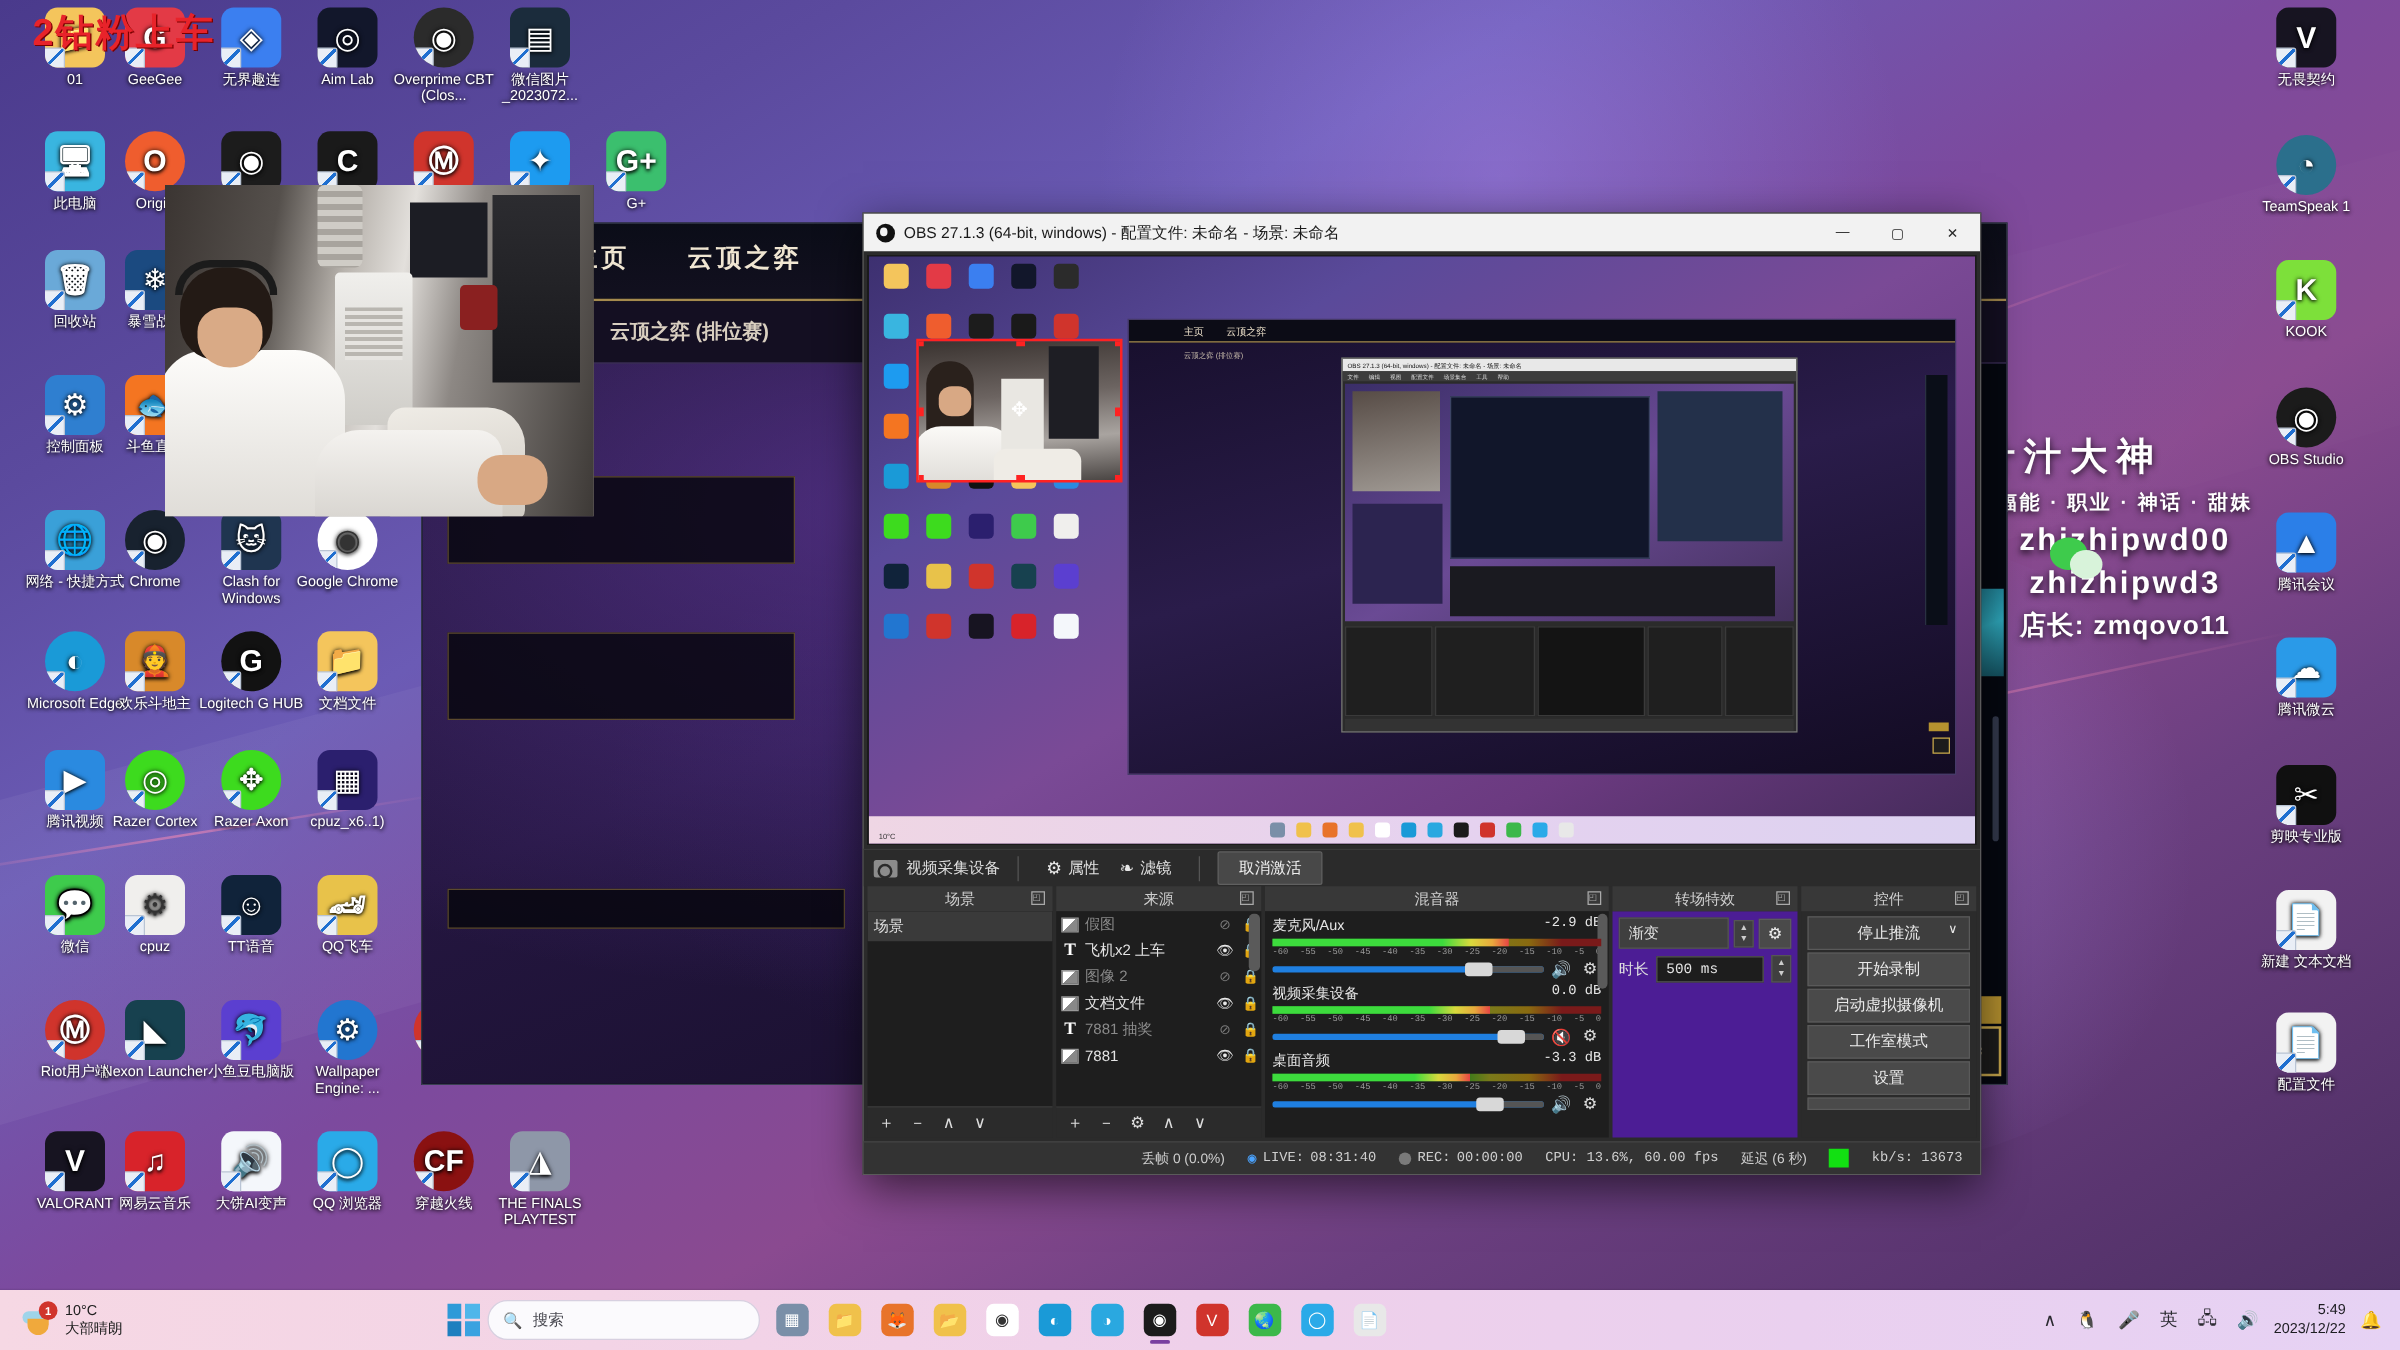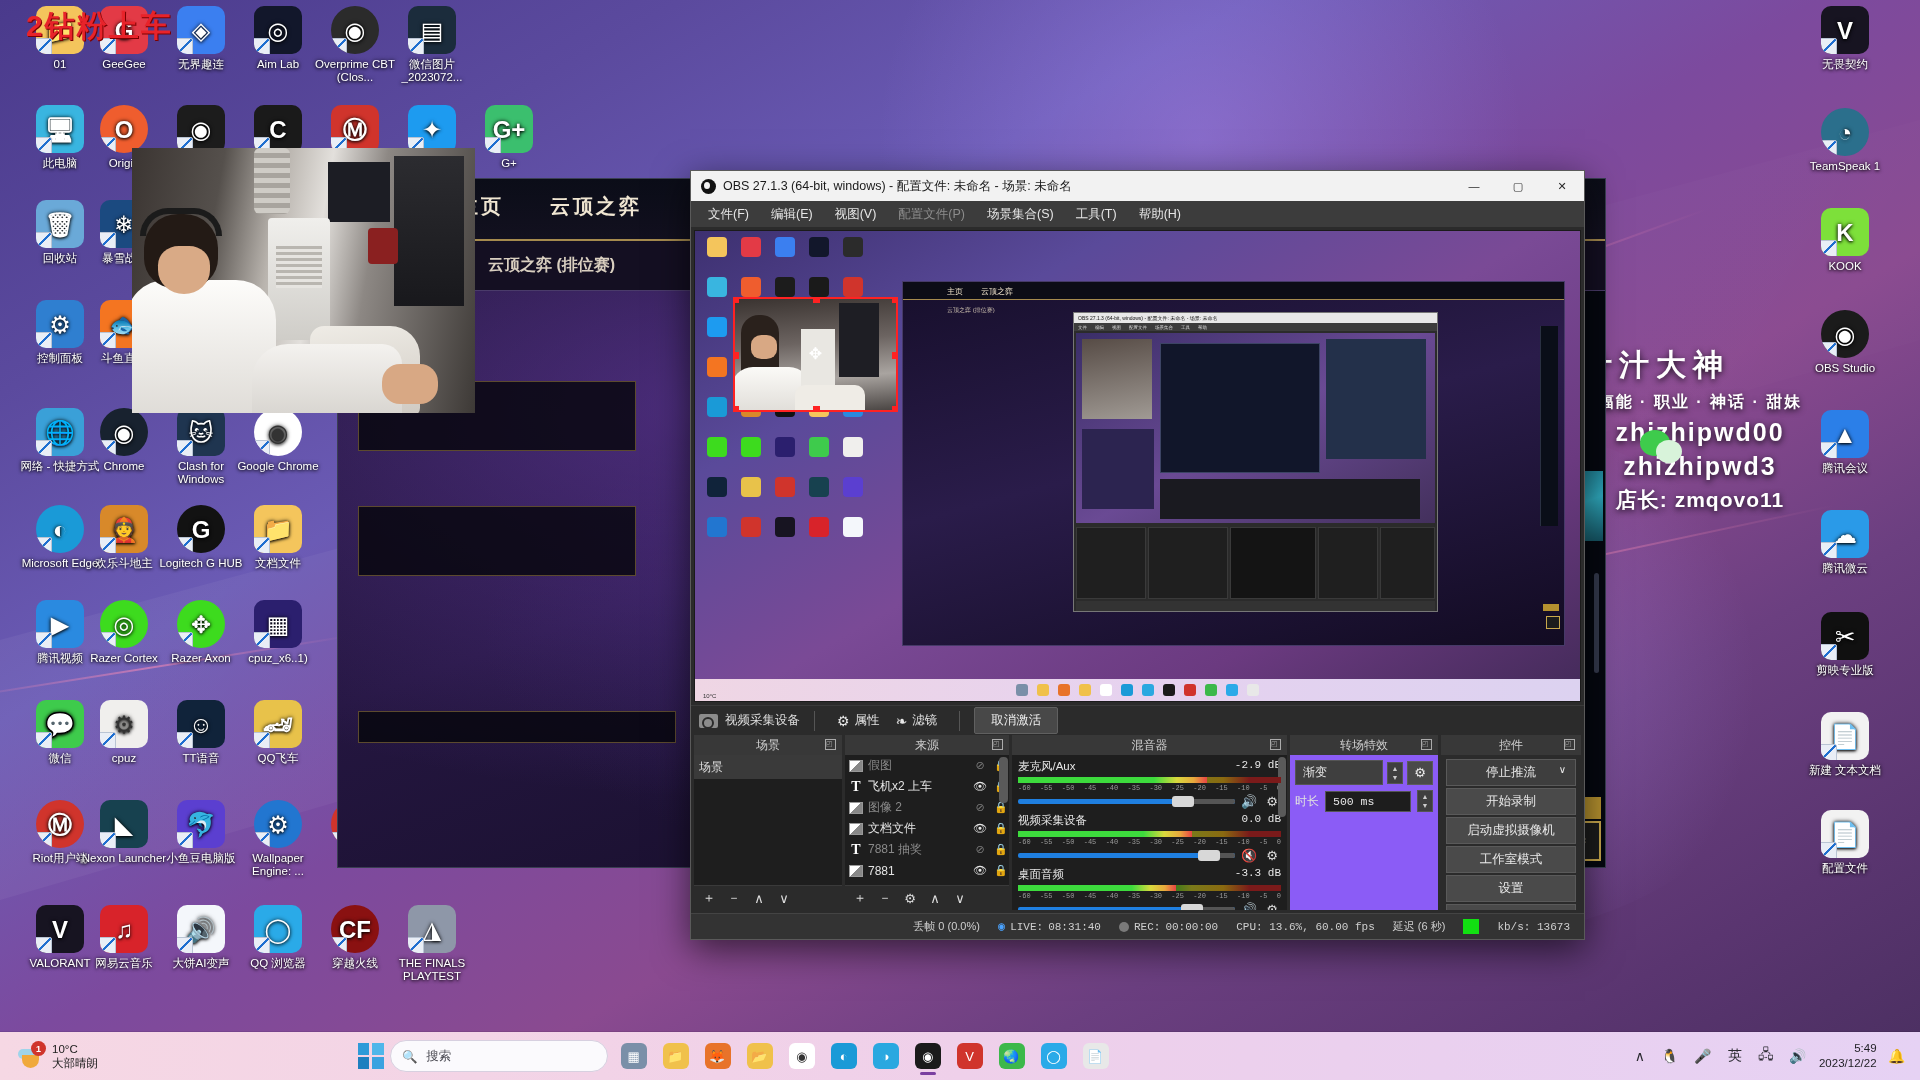--- a/index.html
+++ b/index.html
@@ -741,29 +741,20 @@
   <div class="obs-title">
     <div class="obs-logo"></div>
     <span>OBS 27.1.3 (64-bit, windows) - 配置文件: 未命名 - 场景: 未命名</span>
     <div class="obs-wbtns">
       <div class="obs-wbtn">—</div>
       <div class="obs-wbtn">▢</div>
       <div class="obs-wbtn close">✕</div>
     </div>
   </div>
 
-  <div class="obs-menubar" id="obs-menubar">
-      <span class="obs-menu">文件(F)</span>
-      <span class="obs-menu">编辑(E)</span>
-      <span class="obs-menu">视图(V)</span>
-      <span class="obs-menu dim">配置文件(P)</span>
-      <span class="obs-menu">场景集合(S)</span>
-      <span class="obs-menu">工具(T)</span>
-      <span class="obs-menu">帮助(H)</span>
-    </div>
 
   <div class="obs-preview">
     <div class="prev-desktop"></div>
 
     <div class="prev-iconcol" style="left:8px;top:6px;grid-template-columns:repeat(5,28px);grid-auto-rows:34px;">
         <div>
           <div class="prev-ic" style="background:#f4c55c;margin:0 auto;"></div>
         </div>
         <div>
           <div class="prev-ic" style="background:#e33a46;margin:0 auto;"></div>
@@ -1152,21 +1143,21 @@
             </div>
           </div>
         </div>
     </div>
 
     <div class="dock" style="flex:0 0 148px;">
       <div class="dock-head">
         <span>转场特效</span>
         <span class="dock-pop">◰</span>
       </div>
-      <div class="dock-body" style="background:#8b5cf6;">
+      <div class="dock-body" style="background:#4c1d95;">
         <div class="trans-sel">
           <div class="sel-box">渐变</div>
           <div class="spin">▲<br>▼</div>
           <div class="trans-gear">⚙</div>
         </div>
         <div class="dur-row">
           <span class="dur-lbl">时长</span>
           <span class="dur-val">500 ms</span>
           <span class="spin">▲<br>▼</span>
         </div>

